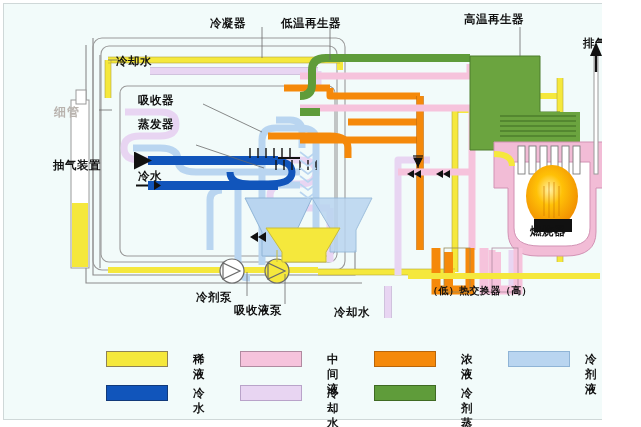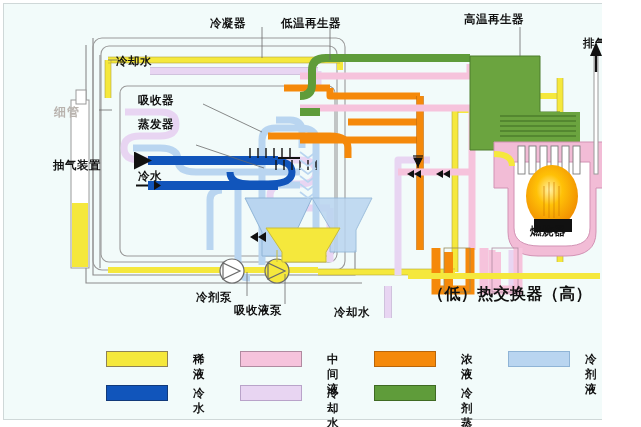--- a/index.html
+++ b/index.html
@@ -3,21 +3,21 @@
 <meta charset="utf-8">
 <style>
   html,body{margin:0;padding:0;background:#ffffff;}
   body{font-family:"Liberation Sans","DejaVu Sans",sans-serif;}
   #root{position:relative;width:602px;height:427px;background:#ffffff;overflow:hidden;}
   #frame{position:absolute;left:3px;top:3px;width:631px;height:417px;background:#f2fbfa;border:1px solid #cfd8d8;box-sizing:border-box;}
   #svgwrap{position:absolute;left:0;top:0;width:641px;height:427px;}
   .lbl{position:absolute;color:#111;font-weight:bold;white-space:nowrap;
        font-family:"DejaVu Sans","Liberation Sans",sans-serif;}
   .lbl-lg{font-size:11.5px;letter-spacing:.5px;}
-  .lbl-md{font-size:16px;letter-spacing:.4px;}
+  .lbl-md{font-size:10px;letter-spacing:.4px;}
   .lbl-faint{font-size:12px;color:#b9b3ae;letter-spacing:1px;}
   .legend{position:absolute;}
   .sw{position:absolute;box-sizing:border-box;width:62px;height:16px;border:1px solid #8d8157;}
   .lgt{position:absolute;font-size:11.5px;font-weight:bold;color:#111;
        font-family:"DejaVu Sans","Liberation Sans",sans-serif;letter-spacing:.5px;margin-left:15px;}
 </style>
 </head>
 <body>
 
 <div id="root">

